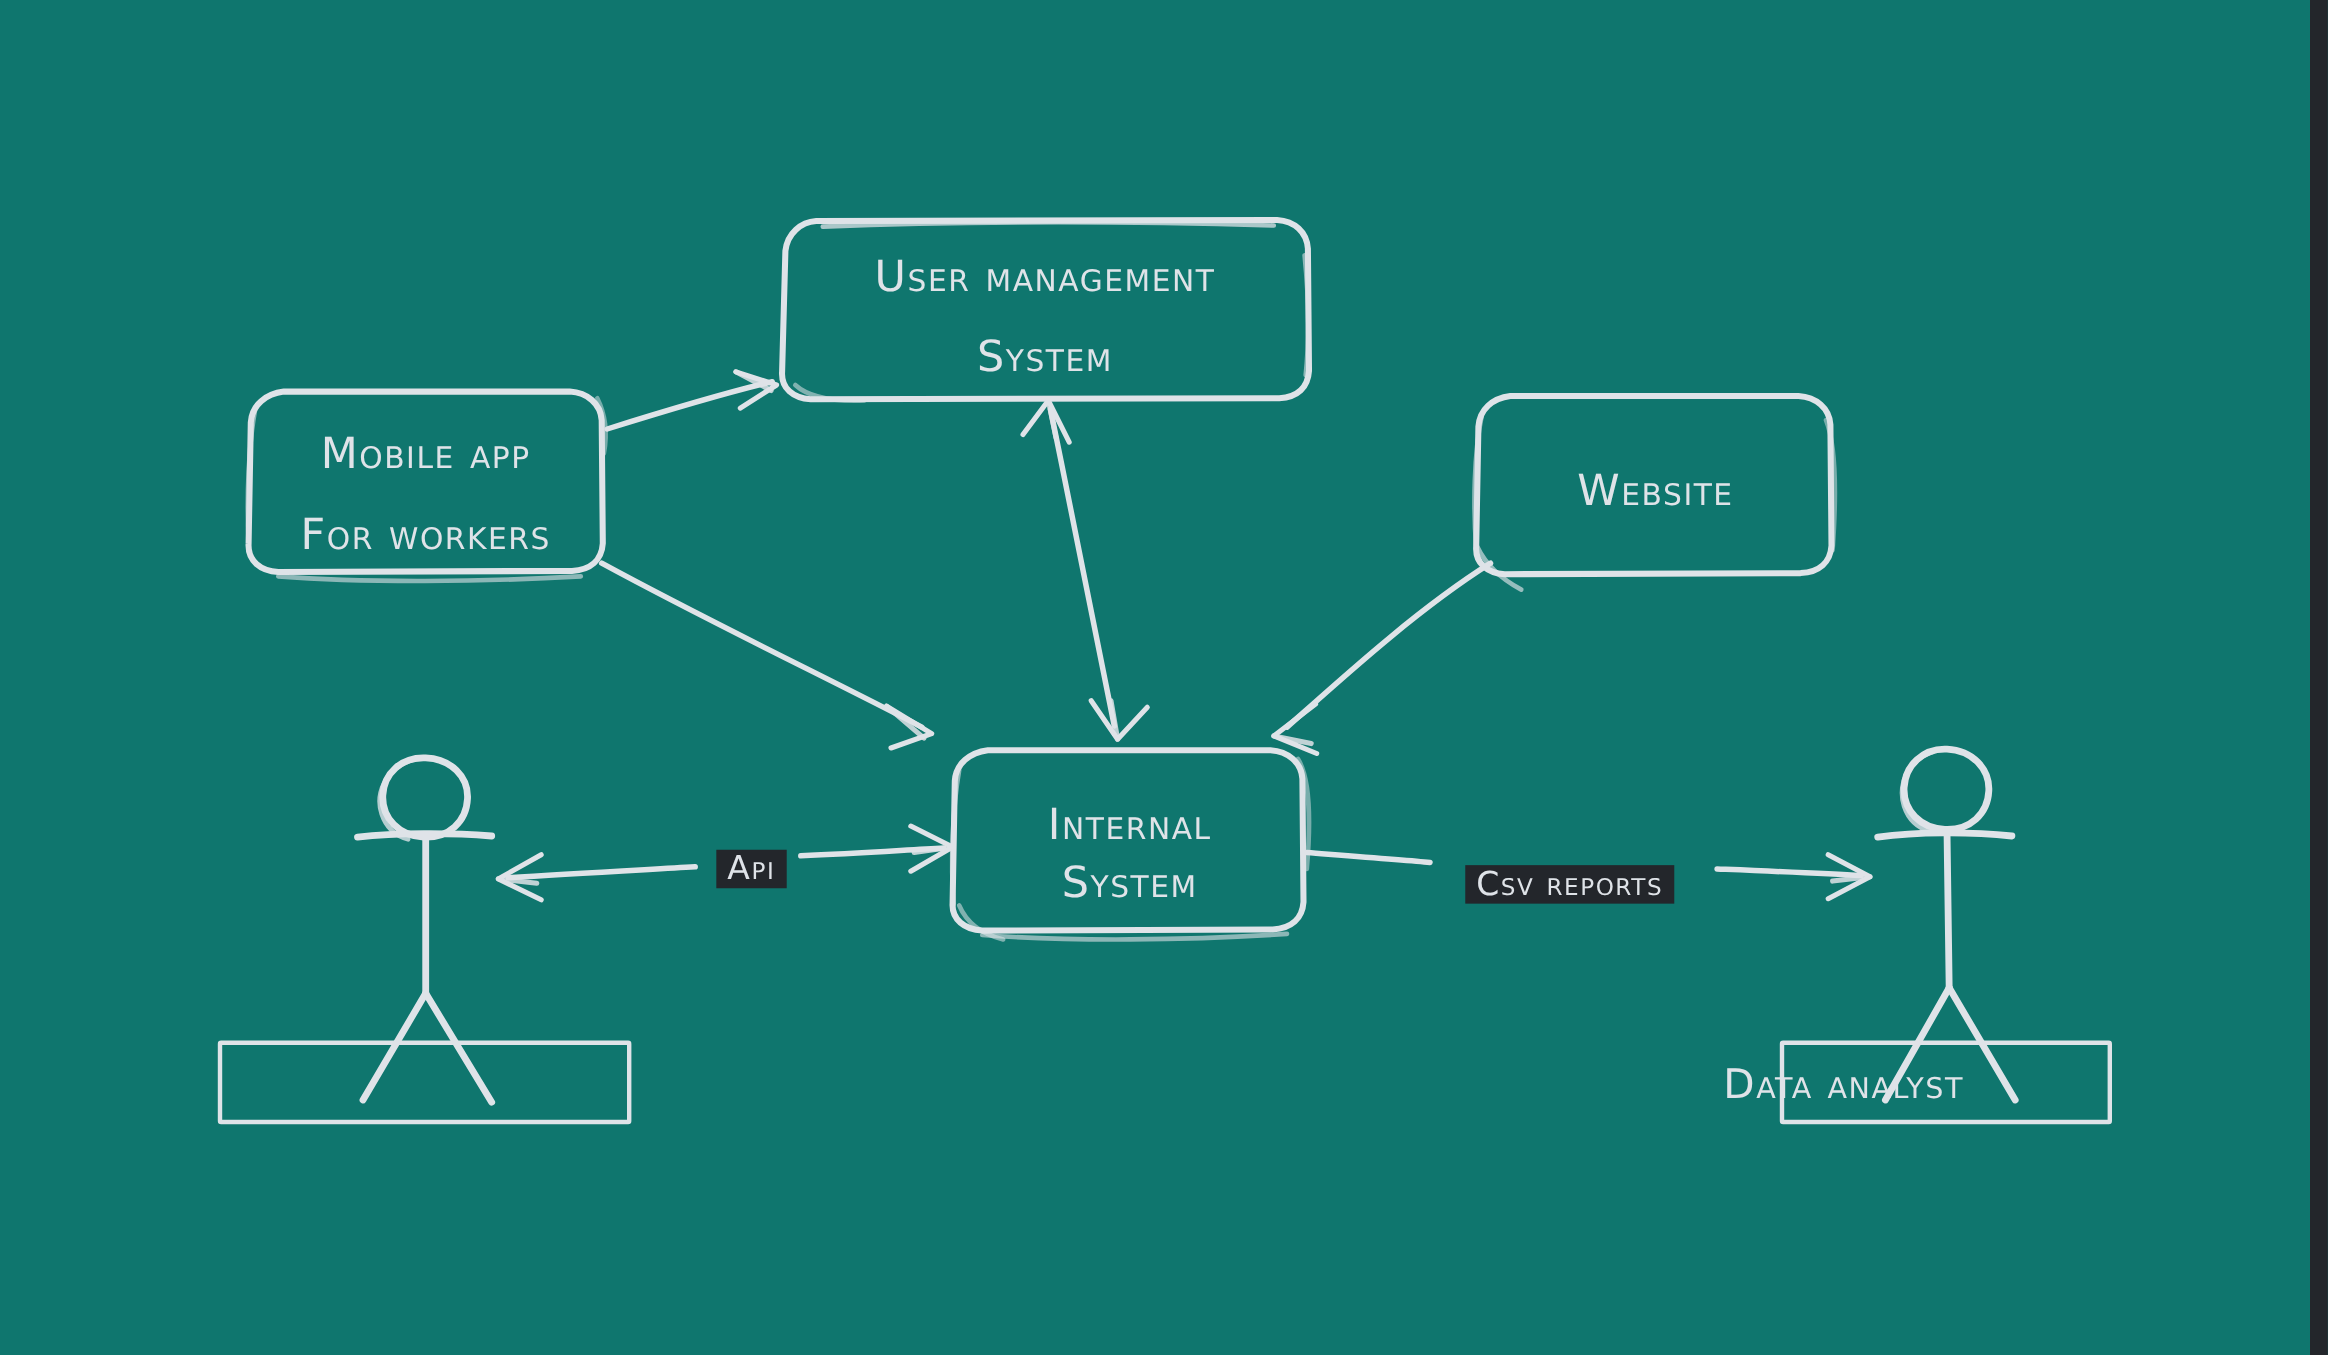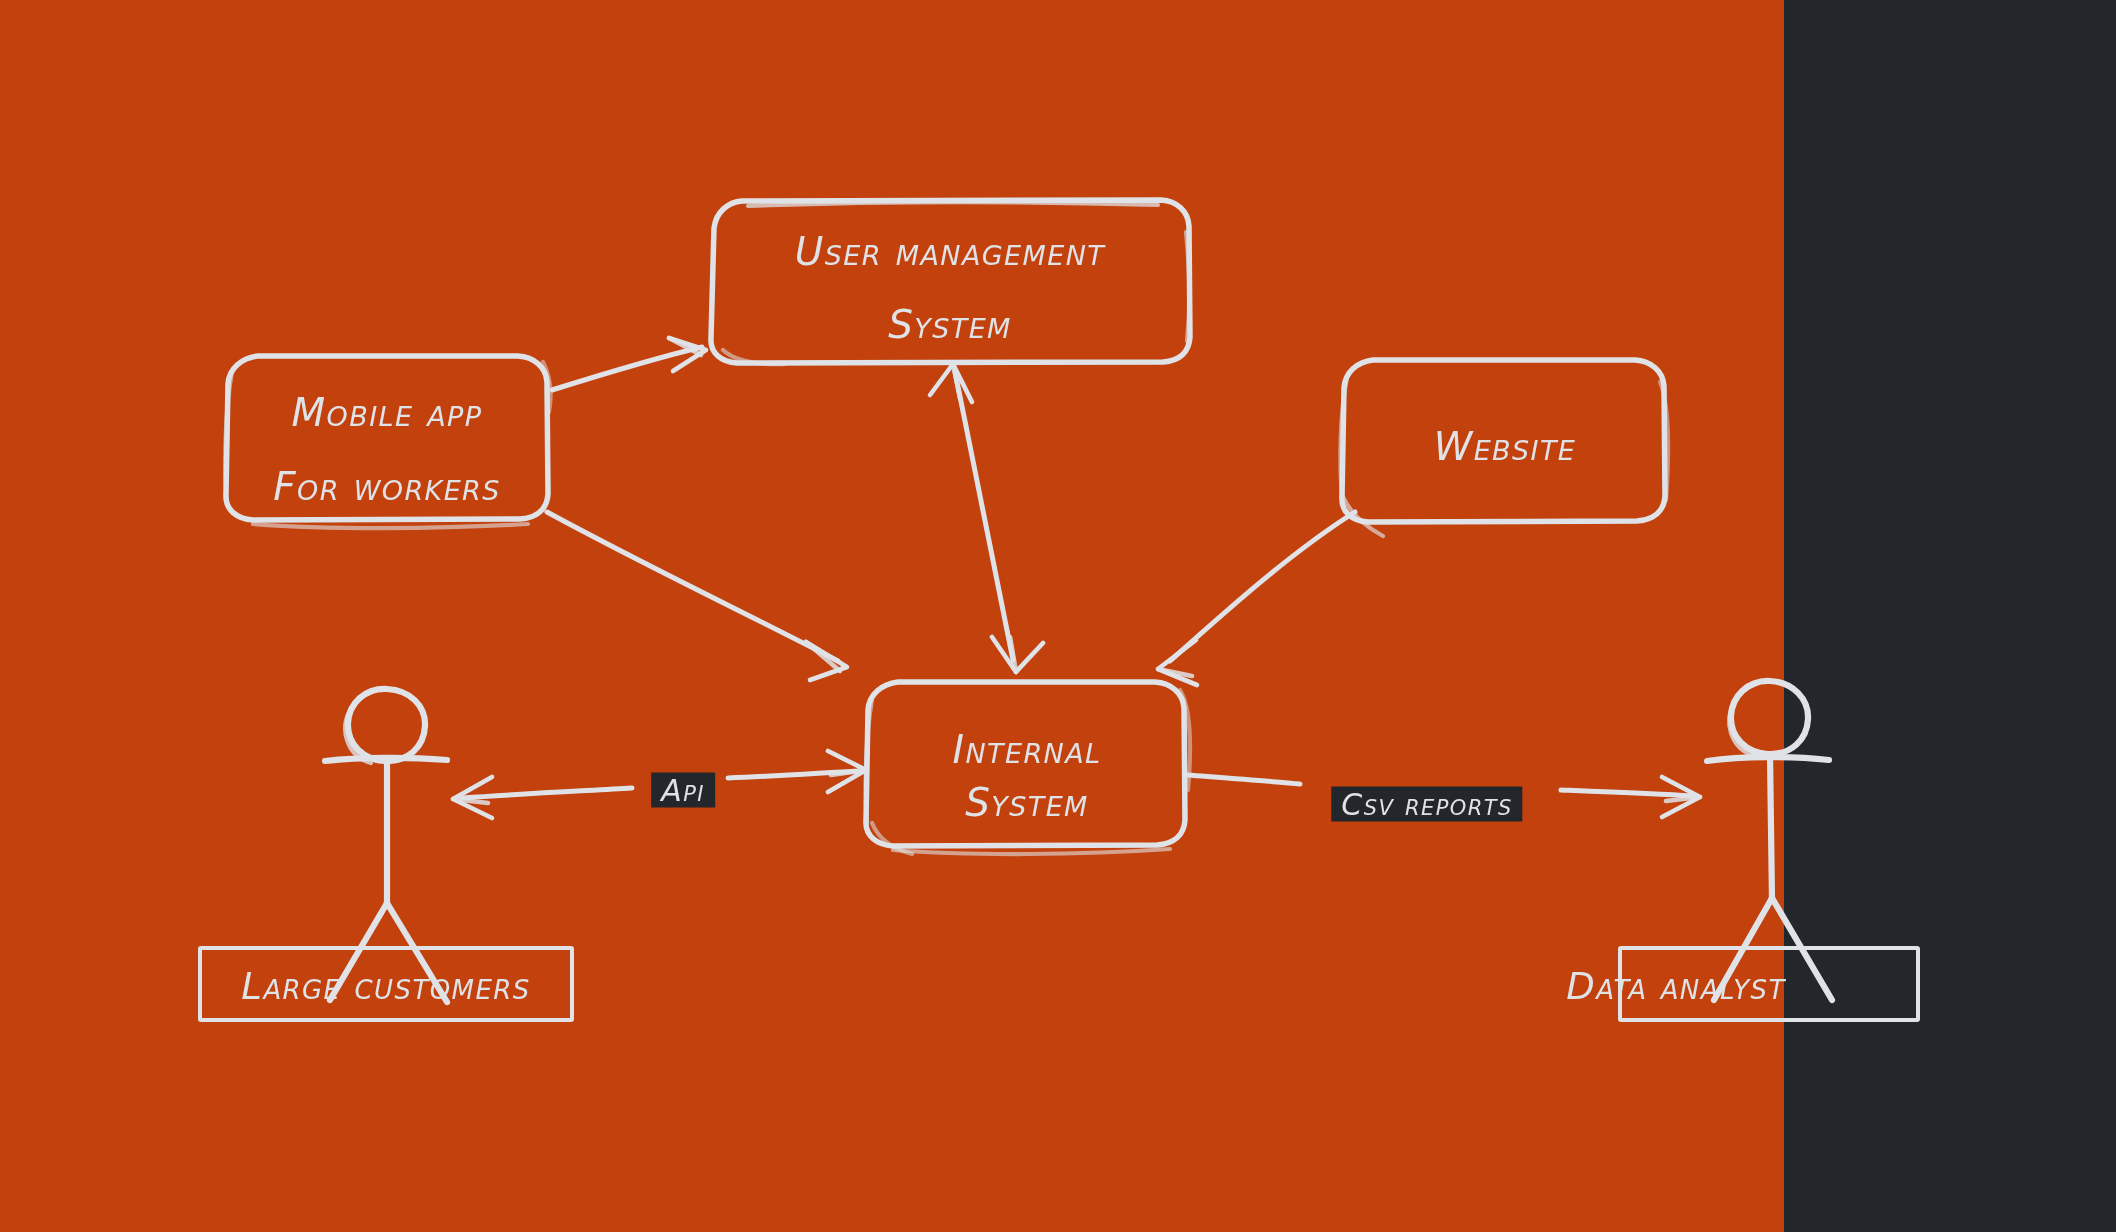--- a/index.html
+++ b/index.html
@@ -8,24 +8,23 @@
     background: #23262b;
   }
   body {
     width: 2116px;
     height: 1232px;
     overflow: hidden;
     font-family: "DejaVu Sans", sans-serif;
   }
   #canvas-root {
     position: relative;
-    width: 1784px;
+    width: 2100px;
     height: 1232px;
-    background: #c2410c;
-    font-style: italic;
+    background: #0f766e;
   }
   svg#diagram {
     position: absolute;
     left: 0;
     top: 0;
     width: 2116px;
     height: 1232px;
     display: block;
   }
   .stroke {
@@ -223,17 +222,16 @@
 
   <div class="label node-label centered" style="left:1505px; top:447px;">Website</div>
 
   <div class="label node-label centered" style="left:1027px; top:750px;">Internal</div>
   <div class="label node-label centered" style="left:1027px; top:803px;">system</div>
 
   <div class="label edge-label centered" style="left:683px; top:790px;">API</div>
 
   <div class="label edge-label centered" style="left:1427px; top:790px;margin-top:14px;">CSV reports</div>
 
-  <div class="label actor-label centered" style="left:386px; top:986px;">Large customers</div>
 
   <div class="label actor-label centered" style="left:1676px; top:986px;">Data analyst</div>
 
 </div>
 
 </body></html>

